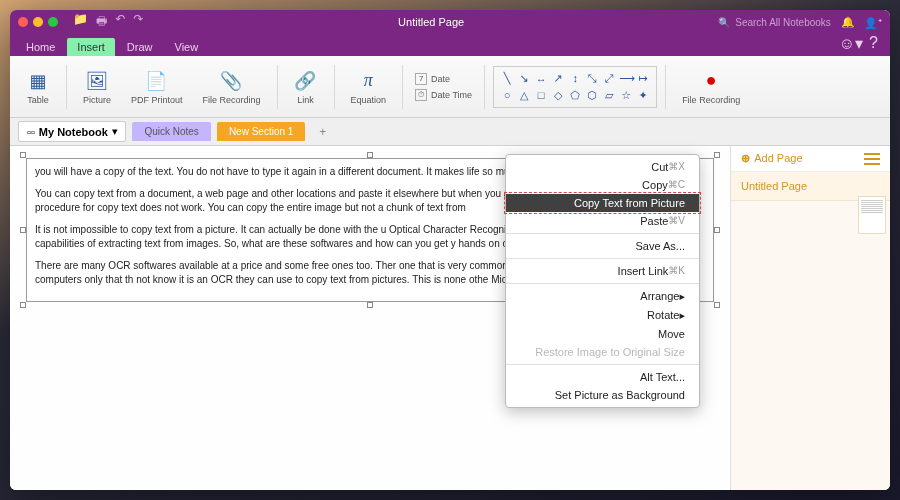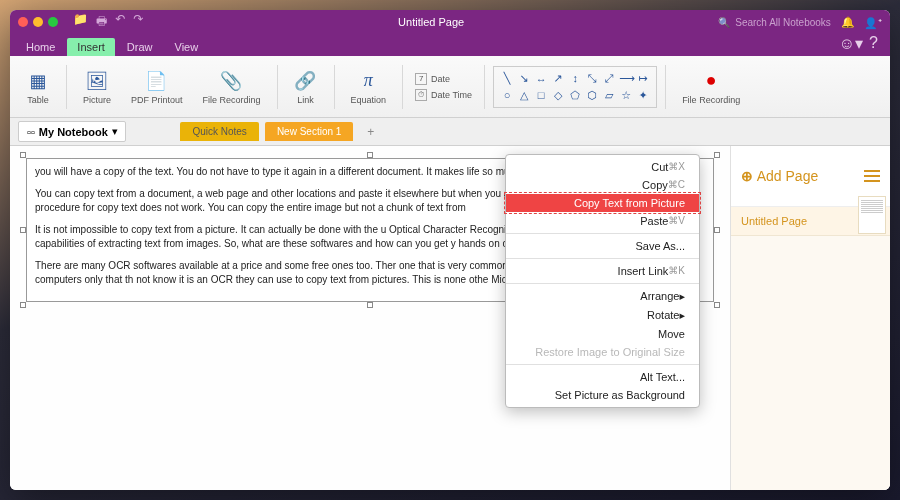--- a/index.html
+++ b/index.html
@@ -21,40 +21,40 @@
 .rgroup .ico { width: 24px; height: 24px; display: flex; align-items: center; justify-content: center; font-size: 18px; color: #2b579a; }
 .rsep { width: 1px; height: 44px; background: #d8d8d8; margin: 0 4px; }
 .rsmall { display: flex; flex-direction: column; gap: 2px; }
 .rsmall-item { display: flex; align-items: center; gap: 4px; font-size: 9px; color: #555; padding: 1px 4px; cursor: pointer; }
 .rsmall-item .chip { width: 12px; height: 12px; border: 1px solid #aaa; font-size: 8px; display: flex; align-items: center; justify-content: center; }
 .shapes { border: 1px solid #ccc; padding: 4px 6px; display: grid; grid-template-columns: repeat(9, 14px); gap: 3px; height: 42px; }
 .shapes span { font-size: 11px; color: #2b579a; text-align: center; line-height: 14px; }
 .notebook-bar { height: 28px; background: #efefef; border-bottom: 1px solid #d0d0d0; display: flex; align-items: center; padding: 0 8px; gap: 6px; }
 .nb-btn { display: flex; align-items: center; gap: 4px; font-size: 11px; padding: 3px 8px; background: #fff; border: 1px solid #ccc; border-radius: 2px; cursor: pointer; }
 .section-tab { padding: 4px 12px; font-size: 10px; border-radius: 2px 2px 0 0; cursor: pointer; }
-.st-quick { background: #eab308; color: #555; margin-left: 48px; }
+.st-quick { background: #c4b5fd; color: #555; }
 .st-new { background: #f5a623; color: #fff; }
 .st-add { padding: 4px 8px; font-size: 12px; color: #888; cursor: pointer; }
 .content { flex: 1; display: flex; background: #fefefe; overflow: hidden; }
 .canvas { flex: 1; padding: 12px 16px; position: relative; font-size: 10px; line-height: 1.45; color: #222; font-family: Georgia, serif; }
 .textblock { border: 1px solid #999; padding: 6px 8px; position: relative; background: #fff; }
 .handles { position: absolute; inset: -4px; pointer-events: none; }
 .handles i { position: absolute; width: 6px; height: 6px; background: #fff; border: 1px solid #888; }
 .handles i:nth-child(1){top:-3px;left:-3px} .handles i:nth-child(2){top:-3px;left:50%;margin-left:-3px} .handles i:nth-child(3){top:-3px;right:-3px}
 .handles i:nth-child(4){top:50%;left:-3px;margin-top:-3px} .handles i:nth-child(5){top:50%;right:-3px;margin-top:-3px}
 .handles i:nth-child(6){bottom:-3px;left:-3px} .handles i:nth-child(7){bottom:-3px;left:50%;margin-left:-3px} .handles i:nth-child(8){bottom:-3px;right:-3px}
 .textblock p { margin-bottom: 7px; }
 .ctxmenu { position: absolute; left: 505px; top: 154px; width: 195px; background: #fff; border: 1px solid #bbb; border-radius: 4px; box-shadow: 0 4px 16px rgba(0,0,0,0.25); font-size: 11px; font-family: -apple-system, Arial, sans-serif; padding: 3px 0; }
 .ctxmenu .mi { padding: 3px 14px; display: flex; justify-content: flex-end; cursor: pointer; color: #222; }
-.ctxmenu .mi.sel { background: #ef4444; color: #fff; outline: 1px dashed #d44; outline-offset: 1px; }
+.ctxmenu .mi.sel { background: #404040; color: #fff; outline: 1px dashed #d44; outline-offset: 1px; }
 .ctxmenu .mi.dis { color: #b8b8b8; }
 .ctxmenu hr { border: none; border-top: 1px solid #e0e0e0; margin: 3px 0; }
 .ctxmenu .sc { color: #999; font-size: 10px; }
 .sidepanel { width: 160px; border-left: 1px solid #e0e0e0; display: flex; flex-direction: column; background: #fdf9f2; }
-.sp-header { display: flex; align-items: center; justify-content: space-between; padding: 22px 10px; font-size: 14px; color: #d4941e; border-bottom: 1px solid #eee; background: #fff; }
+.sp-header { display: flex; align-items: center; justify-content: space-between; padding: 6px 10px; font-size: 11px; color: #d4941e; border-bottom: 1px solid #eee; background: #fff; }
 .sp-header .plus { font-weight: bold; margin-right: 4px; }
 .sp-page { padding: 8px 10px; font-size: 11px; color: #d4941e; background: #fef5e6; border-bottom: 1px solid #f0e6d2; }
 .thumb { width: 28px; height: 38px; background: #fff; border: 1px solid #e8dcc0; position: absolute; right: 14px; top: 196px; padding: 2px; }
 .thumb .tl { height: 1px; background: #ccc; margin: 1px 0; }
 .hamburger { width: 16px; height: 12px; display: flex; flex-direction: column; justify-content: space-between; }
 .hamburger span { height: 2px; background: #d4941e; }
 </style>
 </head>
 <body>
 

